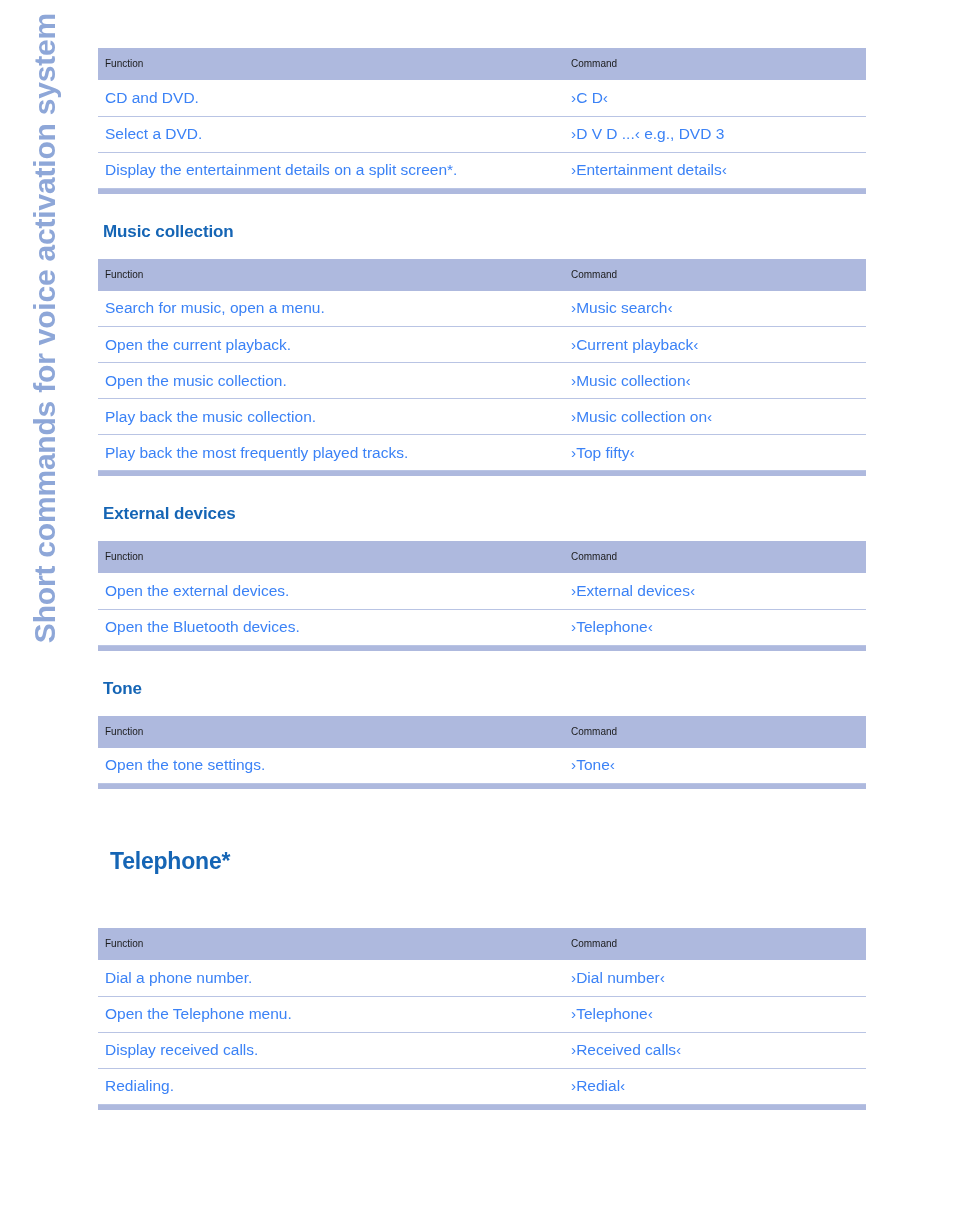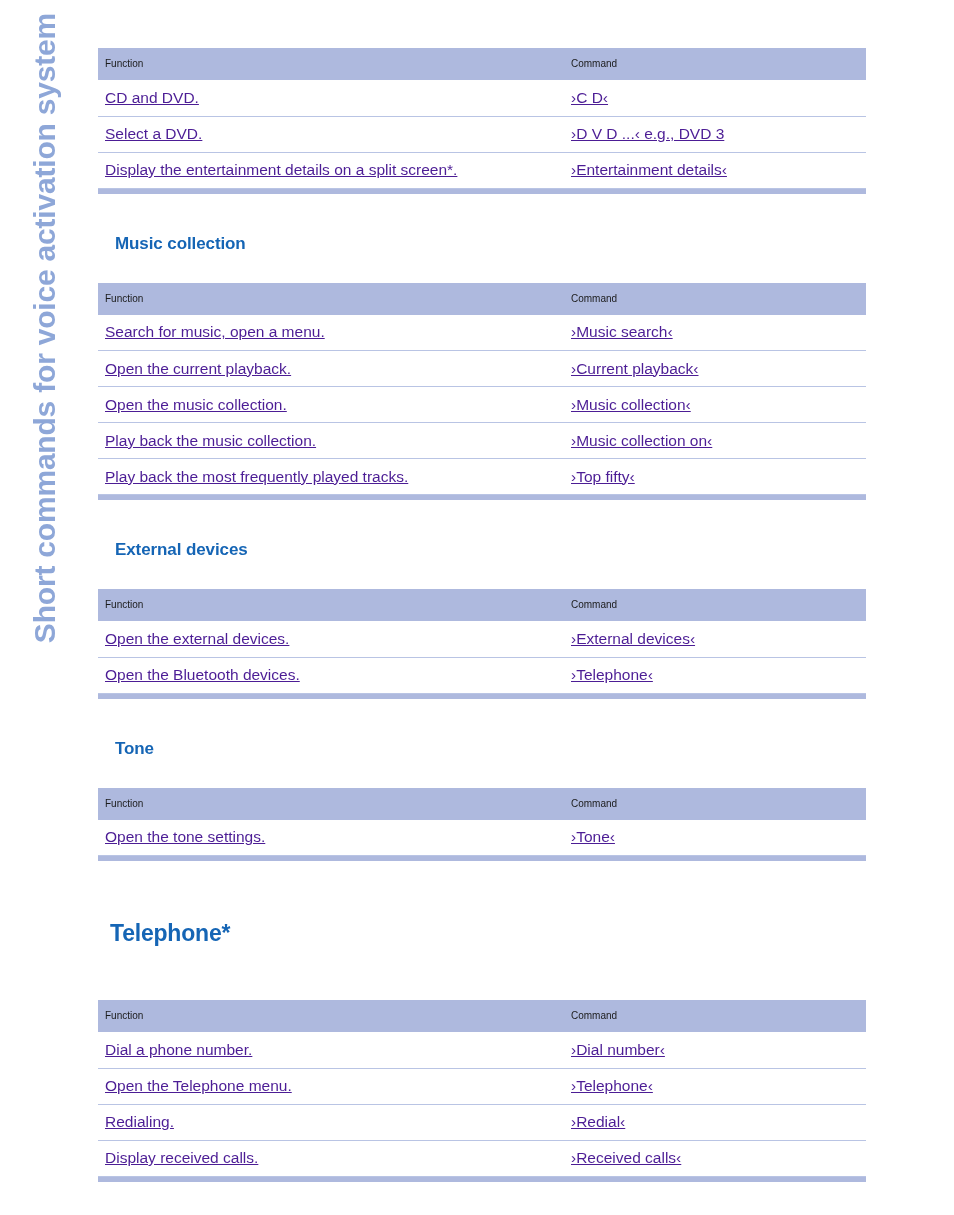--- a/index.html
+++ b/index.html
@@ -58,46 +58,45 @@
     text-align: left;
     font-weight: normal;
     font-size: 10px;
     color: #1b1b1b;
     padding: 7px 0 8px 7px;
     height: 32px;
     border: none;
   }
   table.cmd-table td {
     font-size: 15.5px;
-    color: #4c1d95;
+    color: #3b82f6;
     padding: 8px 0 8px 7px;
     height: 36px;
     border-top: 1px solid #ffffff;
     border-bottom: 1px solid #b9c4e4;
     vertical-align: middle;
-    text-decoration: underline;
   }
   table.cmd-table tr.row-first td { border-top: none; }
   table.cmd-table tr:last-child td { border-bottom: 1px solid #b9c4e4; }
   col.col-fn { width: 466px; }
   col.col-cmd { width: 302px; }
 
   .table-foot-bar {
     width: 768px;
     height: 5px;
     background: #aeb9de;
     margin: 0 0 0 0;
   }
 
   
   h2.section-head {
     font-size: 17px;
     font-weight: bold;
     color: #1565b5;
-    margin: 16px;
+    margin: 4px;
     padding: 24px 0 13px 1px;
     letter-spacing: -0.1px;
   }
   h1.major-head {
     font-size: 23px;
     font-weight: bold;
     color: #1565b5;
     margin: 11px;
     padding: 48px 0 42px 1px;
     letter-spacing: -0.2px;
@@ -246,27 +245,27 @@
     <tbody>
       <tr class="row-first">
         <td>Dial a phone number.</td>
         <td>›Dial number‹</td>
       </tr>
       <tr>
         <td>Open the Telephone menu.</td>
         <td>›Telephone‹</td>
       </tr>
       <tr>
+        <td>Display received calls.</td>
+        <td>›Received calls‹</td>
+      </tr>
+      <tr>
         <td>Redialing.</td>
         <td>›Redial‹</td>
       </tr>
-      <tr>
-        <td>Display received calls.</td>
-        <td>›Received calls‹</td>
-      </tr>
     </tbody>
   </table>
   <div class="table-foot-bar"></div>
 </div>
 
 <div id="footer">
   
   
   
 </div>

